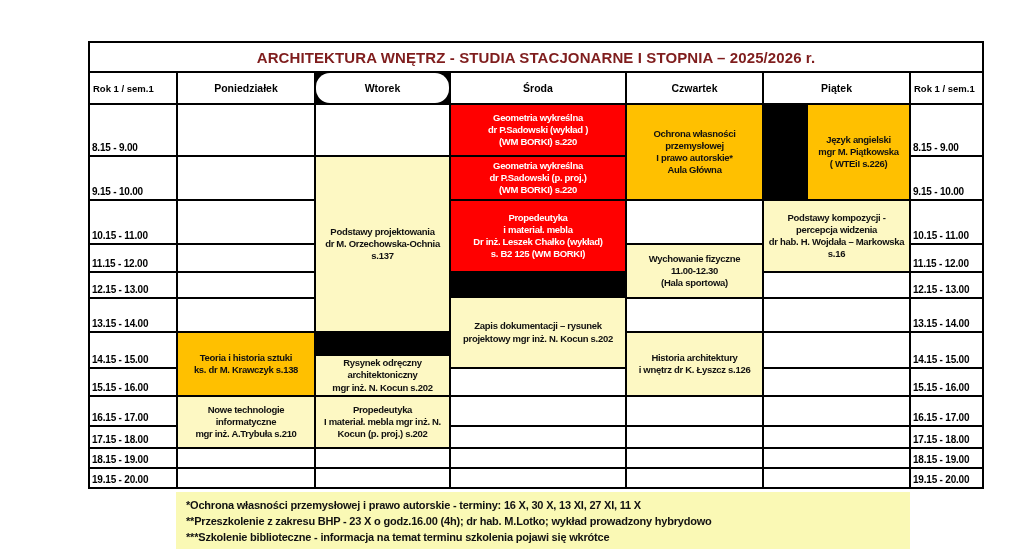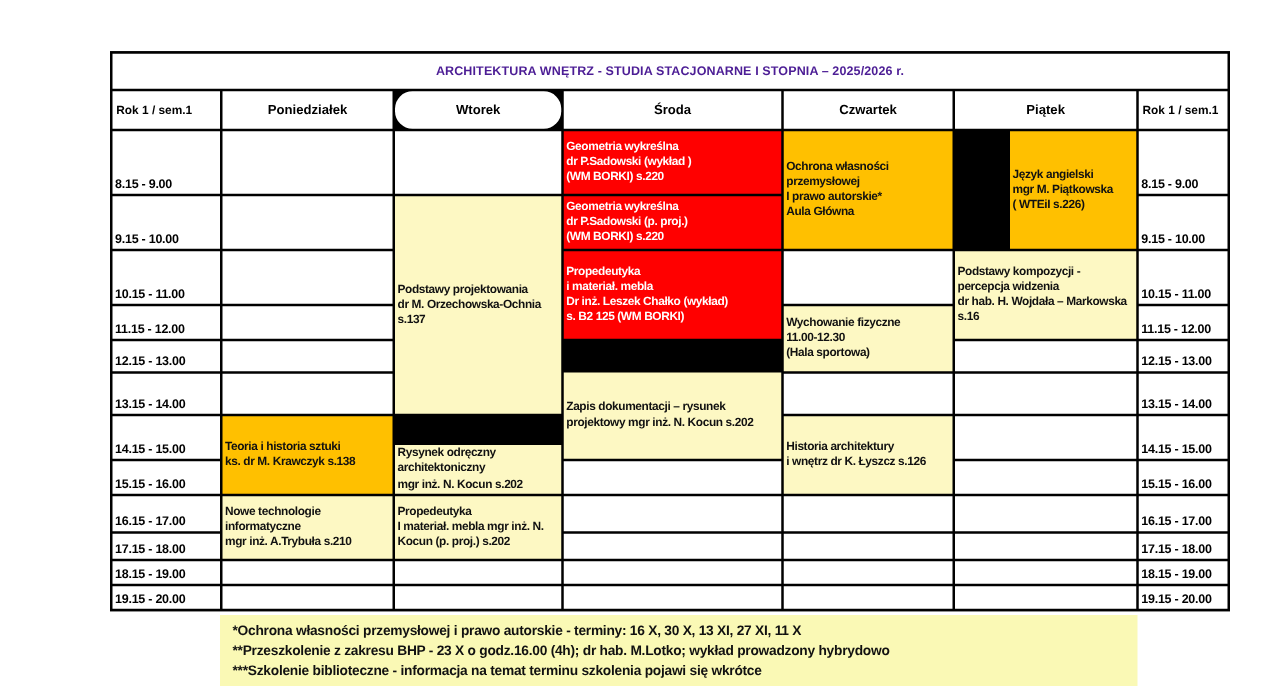--- a/index.html
+++ b/index.html
@@ -13,34 +13,34 @@
     grid-template-rows:28px 30px 50px 42px 42px 26px 24px 32px 34px 26px 28px 20px 18px 18px;
     gap:2px;
     background:#000;
     border:1px solid #000;
     padding:1px;
   }
   .cell{background:#fff;overflow:hidden;}
   .title-cell{
     grid-row:1;grid-column:1 / -1;
     display:flex;align-items:center;justify-content:center;
-    font-weight:bold;font-size:10px;color:#4c1d95;letter-spacing:.1px;
+    font-weight:bold;font-size:15px;color:#7f1d1d;letter-spacing:.1px;
   }
   .hdr{
     display:flex;align-items:center;justify-content:center;
     font-weight:bold;font-size:10.5px;color:#000;white-space:nowrap;
   }
   .hdr.rok{justify-content:flex-start;padding-left:3px;font-size:9.5px;}
   .time{
     display:flex;align-items:flex-end;justify-content:flex-start;
     font-weight:bold;font-size:10px;color:#000;
     padding:0 0 2px 2px;white-space:nowrap;letter-spacing:-.2px;
   }
   .course{
-    display:flex;flex-direction:column;align-items:flex-start;justify-content:center;
+    display:flex;flex-direction:column;align-items:center;justify-content:center;
     text-align:center;font-weight:bold;font-size:9.5px;line-height:1.28;
     color:#111;letter-spacing:-.3px;padding:1px 2px;box-sizing:border-box;
   }
   .course.red{color:#fff;}
   .footnotes{
     position:absolute;left:176px;top:492px;width:714px;
     padding:5px 10px 8px 10px;
     font-weight:bold;font-size:11px;line-height:16px;color:#111;
     letter-spacing:-.2px;
   }

